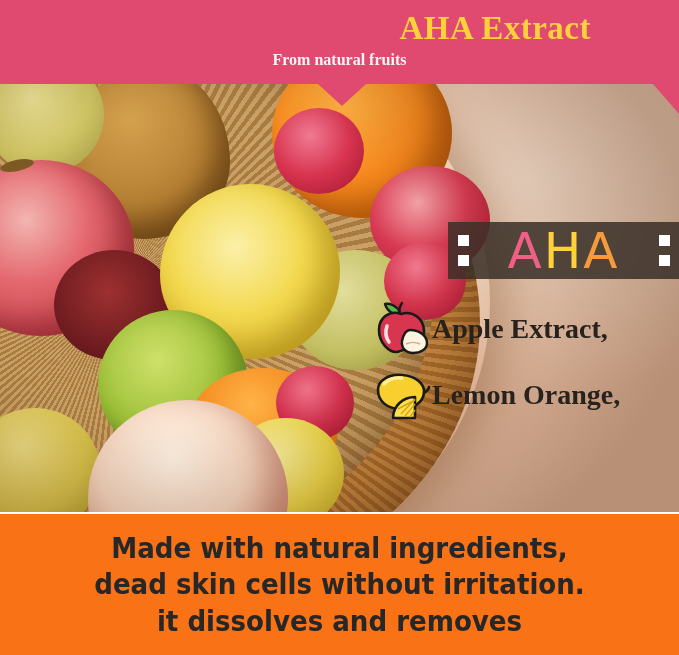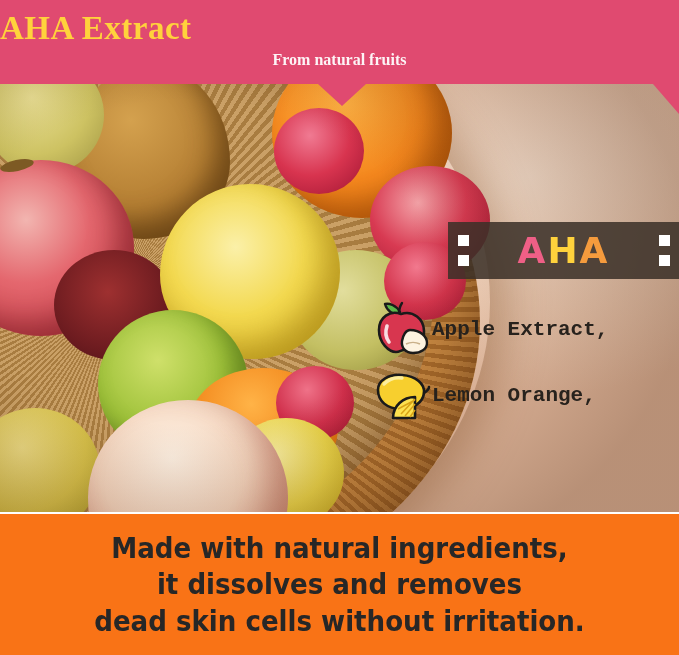--- a/index.html
+++ b/index.html
@@ -18,21 +18,21 @@
 
   
   .banner {
     position:absolute; left:0; top:0;
     width:679px; height:84px;
     background:#e04a70;
     z-index:6;
   }
   .banner-title {
     position:absolute; left:0; top:12px; width:591px;
-    text-align:left;
+    text-align:right;
     font-family:"Liberation Serif", serif;
     font-weight:bold;
     font-size:33px;
     letter-spacing:0.5px;
     color:#ffd23c;
     line-height:1;
   }
   .banner-sub {
     position:absolute; left:0; top:52px; width:679px;
     text-align:center;
@@ -207,22 +207,22 @@
   .aha-dots {
     width:30px; height:100%;
     display:flex; flex-direction:column;
     align-items:center; justify-content:center;
     gap:9px;
   }
   .aha-dots .dot { width:11px; height:11px; background:#ffffff; }
   .aha-word {
     flex:1; text-align:center;
     font-family:"DejaVu Sans", sans-serif;
-    font-weight:bold;
-    font-size:36px;
+    font-weight:normal;
+    font-size:50px;
     letter-spacing:2px;
     line-height:1;
   }
   .aha-a1 { color:#ef5f86; }
   .aha-h  { color:#ffd23c; }
   .aha-a2 { color:#f59b3d; }
 
   
   .ing-list {
     position:absolute; left:370px; top:296px;
@@ -231,23 +231,23 @@
   .ing-row {
     display:flex; align-items:center;
     height:66px;
   }
   .ing-icon {
     width:62px; height:58px;
     flex:0 0 62px;
     position:relative;
   }
   .ing-label {
-    font-family:Liberation Mono, monospace;
+    font-family:Liberation Serif, serif;
     font-weight:bold;
-    font-size:21px;
+    font-size:28px;
     color:#27221d;
     white-space:nowrap;
     letter-spacing:0px;
   }
 
   
   .caption {
     position:absolute; left:0; top:514px;
     width:679px; height:141px;
     background:#f97316;
@@ -347,17 +347,17 @@
         </svg>
       </span>
       <span class="ing-label">Lemon  Orange,</span>
     </div>
 
 
   </div>
 
   <div class="caption">
     <div class="caption-line">Made with natural ingredients,</div>
+    <div class="caption-line">dead skin cells without irritation.</div>
     <div class="caption-line">it dissolves and removes</div>
-    <div class="caption-line">dead skin cells without irritation.</div>
   </div>
 
 </div>
 
 </body></html>

